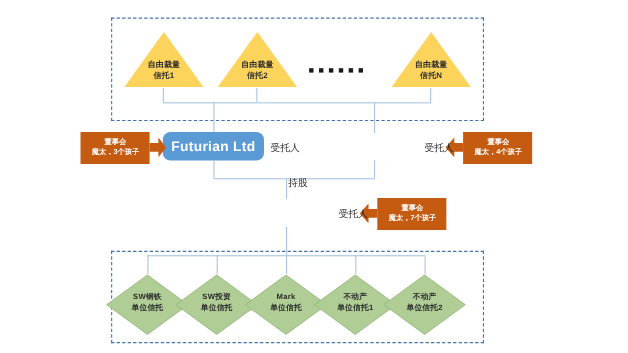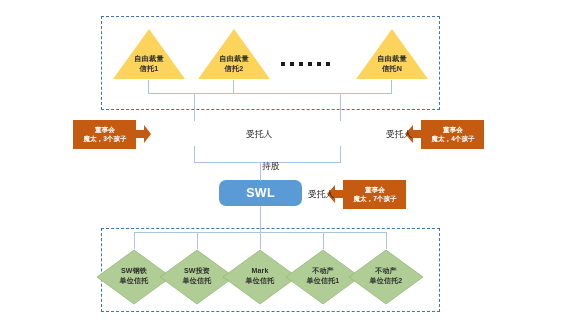--- a/index.html
+++ b/index.html
@@ -207,22 +207,22 @@
 
   <div class="line v" style="left:148px; top:80px; height:13px;"></div>
   <div class="line v" style="left:233px; top:80px; height:13px;"></div>
   <div class="line v" style="left:391px; top:80px; height:13px;"></div>
 
   <div class="line h" style="left:148px; top:93px; width:244px;"></div>
 
   <div class="line v" style="left:194px; top:93px; height:28px;"></div>
   <div class="line v" style="left:340px; top:93px; height:28px;"></div>
 
-  <div class="blue-box" id="box-swl">
-    <span>SWL</span>
+  <div class="blue-box" id="box-futurian">
+    <span>Futurian Ltd</span>
   </div>
 
   <div class="line v" style="left:194px; top:146px; height:16px;"></div>
   <div class="line v" style="left:340px; top:146px; height:16px;"></div>
   <div class="line h" style="left:194px; top:162px; width:147px;"></div>
   <div class="line v" style="left:260px; top:162px; height:19px;"></div>
 
   <div class="line v" style="left:260px; top:206px; height:26px;"></div>
   <div class="line h" style="left:134px; top:232px; width:252px;"></div>
   <div class="line v" style="left:134px; top:232px; height:17px;"></div>

